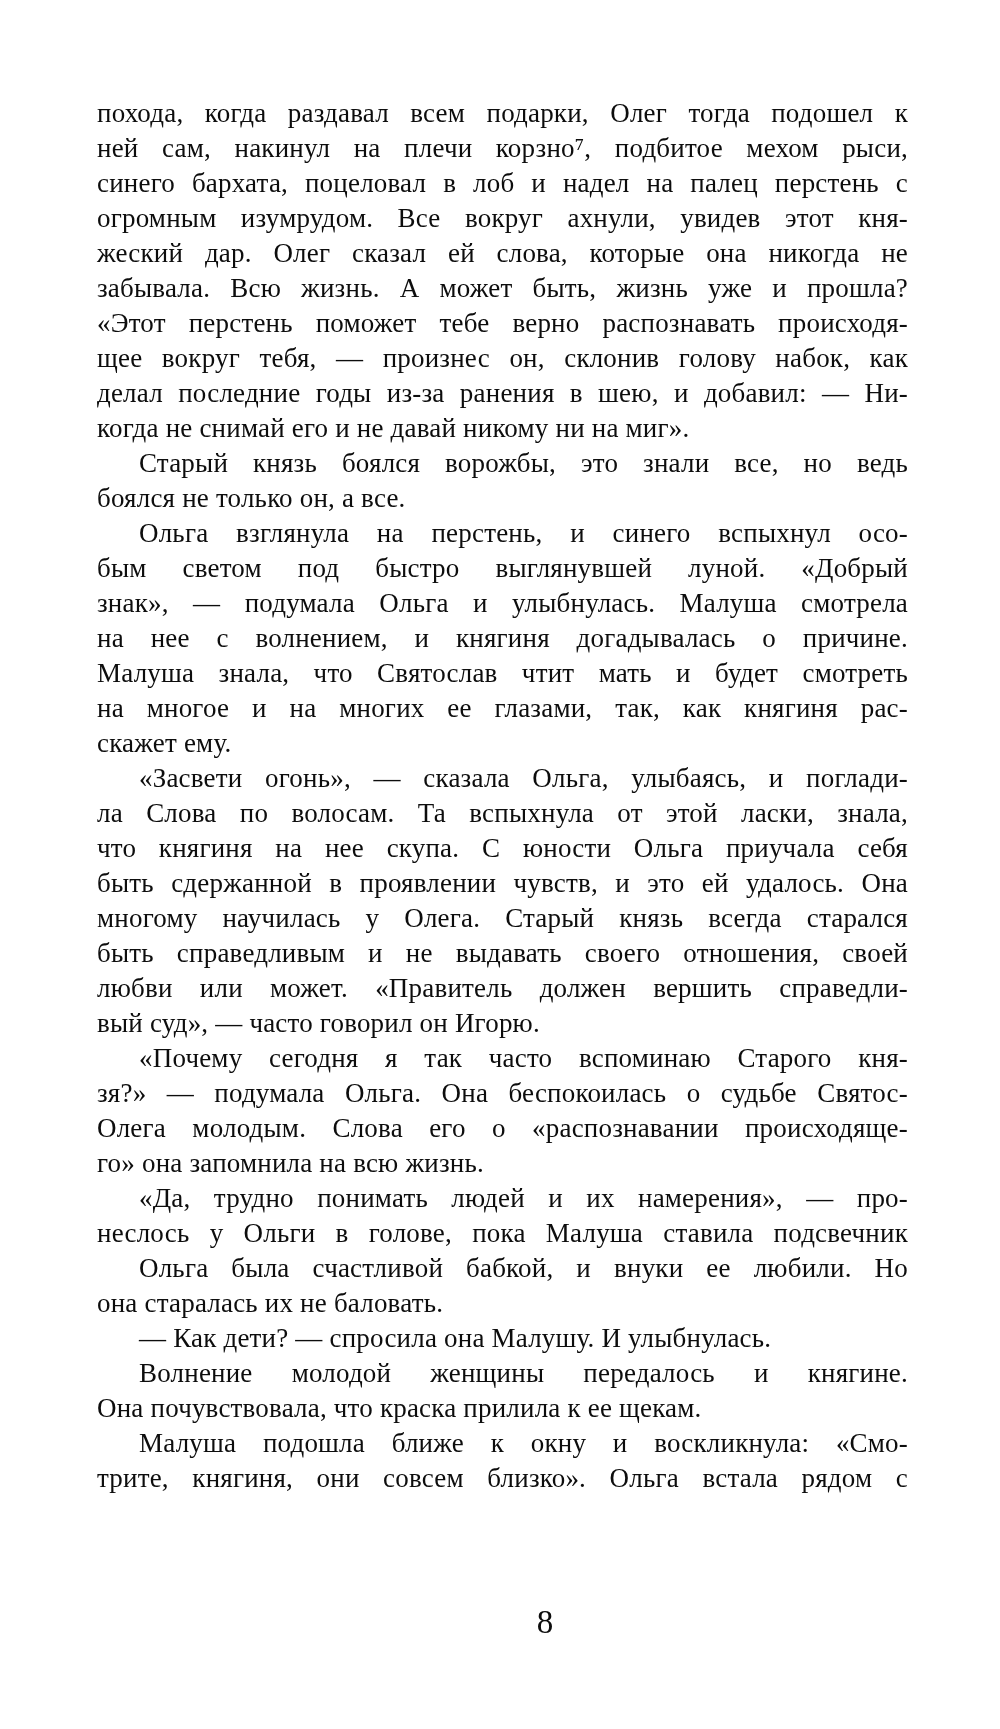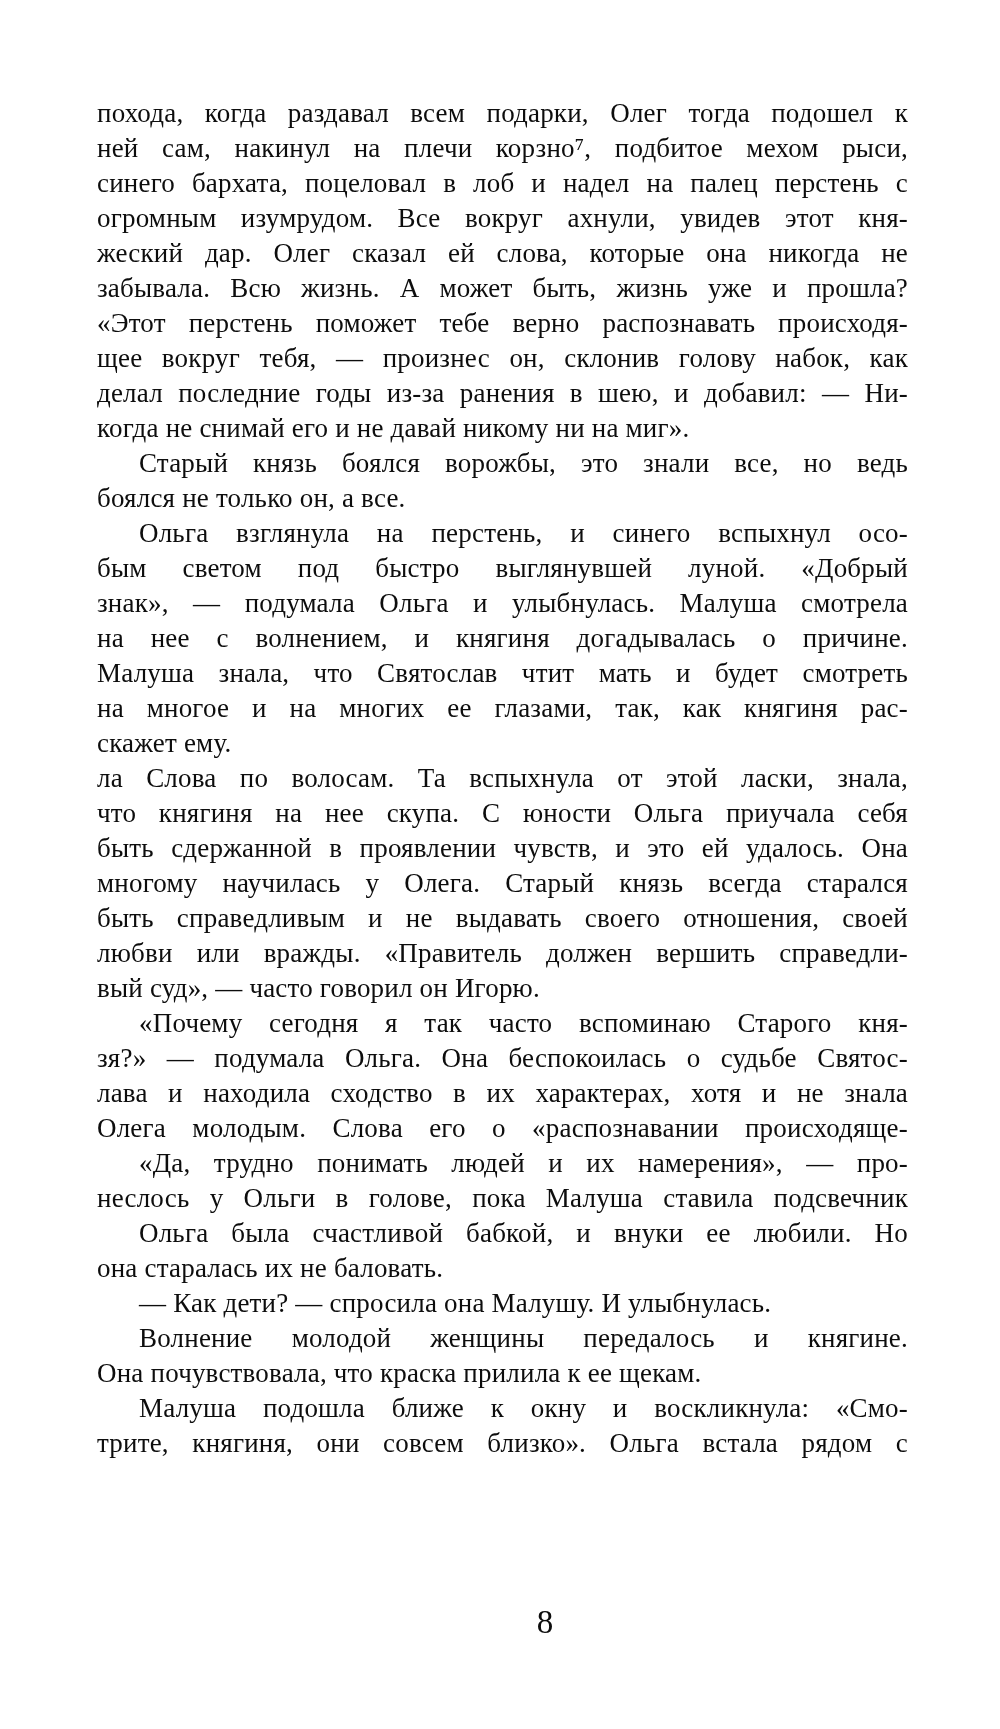--- a/index.html
+++ b/index.html
@@ -83,33 +83,34 @@
       <div class="paragraph">
         <div class="line indent">Ольга взглянула на перстень, и синего вспыхнул осо-</div>
         <div class="line">бым светом под быстро выглянувшей луной. «Добрый</div>
         <div class="line">знак», — подумала Ольга и улыбнулась. Малуша смотрела</div>
         <div class="line">на нее с волнением, и княгиня догадывалась о причине.</div>
         <div class="line">Малуша знала, что Святослав чтит мать и будет смотреть</div>
         <div class="line">на многое и на многих ее глазами, так, как княгиня рас-</div>
         <div class="line last">скажет ему.</div>
       </div>
       <div class="paragraph">
+        <div class="line indent">«Засвети огонь», — сказала Ольга, улыбаясь, и поглади-</div>
         <div class="line">ла Слова по волосам. Та вспыхнула от этой ласки, знала,</div>
         <div class="line">что княгиня на нее скупа. С юности Ольга приучала себя</div>
         <div class="line">быть сдержанной в проявлении чувств, и это ей удалось. Она</div>
         <div class="line">многому научилась у Олега. Старый князь всегда старался</div>
         <div class="line">быть справедливым и не выдавать своего отношения, своей</div>
-        <div class="line">любви или вражды. «Правитель должен вершить справедли-</div>
+        <div class="line">любви или может. «Правитель должен вершить справедли-</div>
         <div class="line last">вый суд», — часто говорил он Игорю.</div>
       </div>
       <div class="paragraph">
         <div class="line indent">«Почему сегодня я так часто вспоминаю Старого кня-</div>
         <div class="line">зя?» — подумала Ольга. Она беспокоилась о судьбе Святос-</div>
-        <div class="line">лава и находила сходство в их характерах, хотя и не знала</div>
         <div class="line">Олега молодым. Слова его о «распознавании происходяще-</div>
+        <div class="line last">го» она запомнила на всю жизнь.</div>
       </div>
       <div class="paragraph">
         <div class="line indent">«Да, трудно понимать людей и их намерения», — про-</div>
         <div class="line">неслось у Ольги в голове, пока Малуша ставила подсвечник</div>
       </div>
       <div class="paragraph">
         <div class="line indent">Ольга была счастливой бабкой, и внуки ее любили. Но</div>
         <div class="line last">она старалась их не баловать.</div>
       </div>
       <div class="paragraph">

